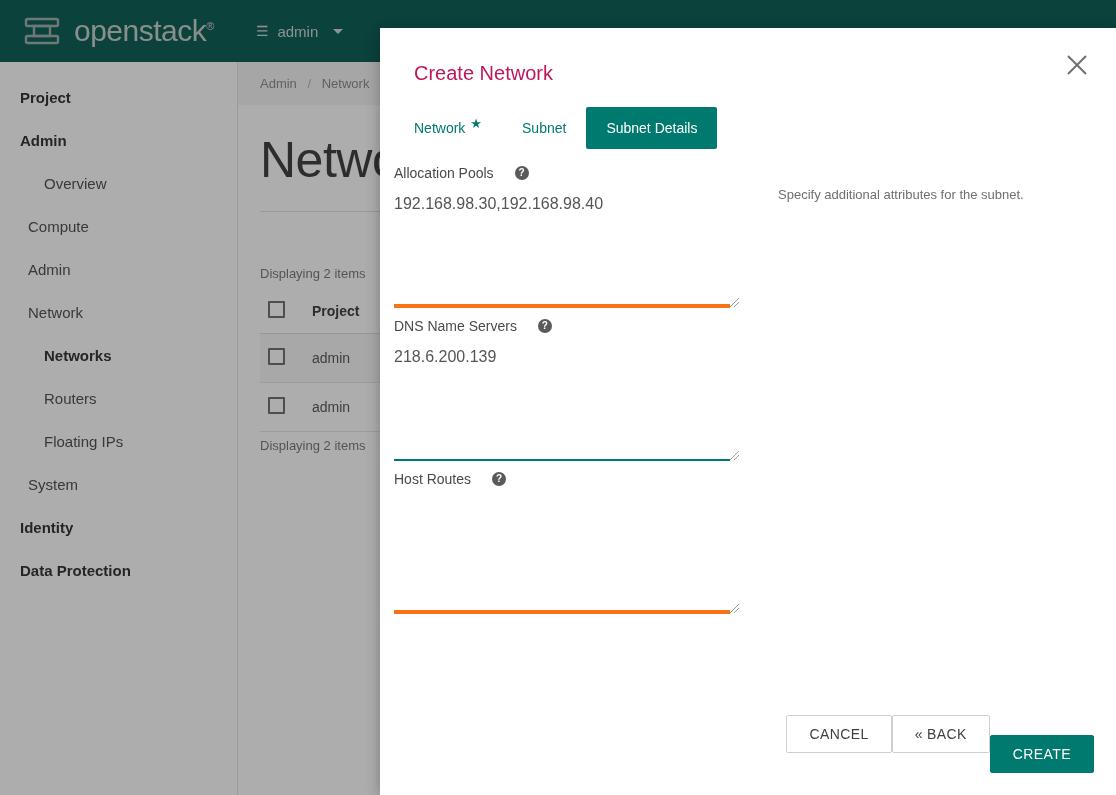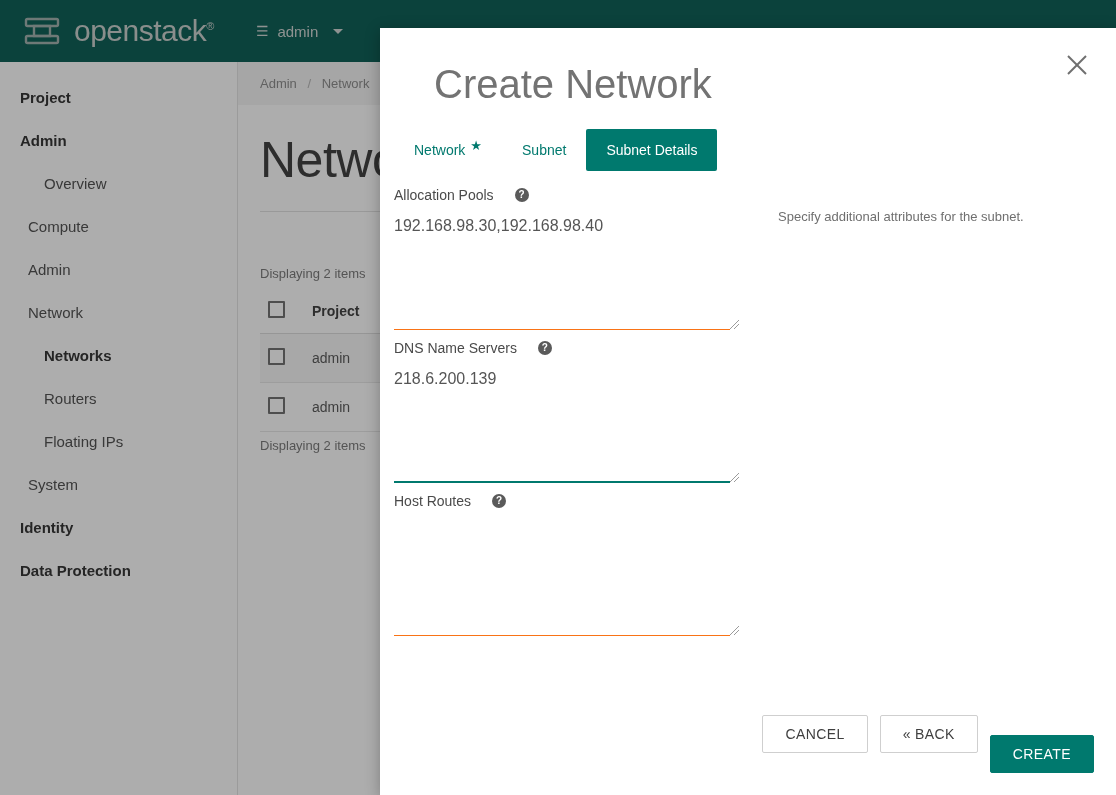--- a/index.html
+++ b/index.html
@@ -91,21 +91,21 @@
   .modal {
     position: absolute; top: 28px; left: 380px;
     width: 736px; height: 767px;
     background: #ffffff;
     display: flex; flex-direction: column;
     box-shadow: 0 3px 14px rgba(0,0,0,0.28);
   }
   .modal-head {
     position: relative; padding: 34px 34px 0 34px;
   }
-  .modal-title { font-size: 40px; color: #737373; font-weight: 400; margin-left: 20px; }
+  .modal-title { font-size: 20px; color: #be185d; font-weight: 400; }
   .modal-close {
     position: absolute; top: 20px; right: 22px;
     width: 34px; height: 34px; color: #6f6f6f;
     display: flex; align-items: center; justify-content: center;
     cursor: pointer;
   }
   .modal-close svg { display: block; }
 
   .tabs {
     display: flex; align-items: stretch; gap: 0;
@@ -140,35 +140,35 @@
     font-size: 14px; color: #4a4a4a; display: flex; align-items: center;
     gap: 21px; margin-bottom: 9px;
   }
   .help-badge {
     width: 14px; height: 14px; border-radius: 50%; background: #5a5a5a;
     color: #fff; font-size: 10px; line-height: 14px; text-align: center;
     font-weight: bold; display: inline-block; cursor: pointer;
   }
   .ta-wrap { position: relative; }
   .ta {
-    width: 336px; height: 118px; border: none; border-bottom: 1px solid #f97316;
+    width: 336px; height: 118px; border: none; border-bottom: 4px solid #f97316;
     font-family: "Liberation Sans", sans-serif; font-size: 16px; color: #555;
     resize: none; outline: none; background: transparent;
     padding: 2px 0 4px 0; line-height: 1.45; overflow: hidden;
   }
   .ta.focused { border-bottom: 2px solid #00796e; }
   .ta-handle {
     position: absolute; right: 4px; bottom: 4px; width: 11px; height: 11px;
     pointer-events: none;
   }
   .ta-handle svg { display: block; }
 
   .modal-foot {
     flex: 0 0 auto; padding: 0 22px 22px 22px;
-    display: flex; justify-content: flex-end; align-items: center; gap: 12px;
+    display: flex; justify-content: flex-end; align-items: center; 
   }
   .btn {
     font-family: "Liberation Sans", sans-serif; font-size: 14px;
     padding: 11px 22px; border-radius: 2px; cursor: pointer;
     letter-spacing: 0.4px; line-height: 1;
   }
   .btn-ghost { background: #fff; color: #3f3f3f; border: 1px solid #cfcfcf; }
   .btn-primary { background: #00796e; color: #fff; border: 1px solid #00796e; margin-top: 40px; }
 </style>
 </head>

